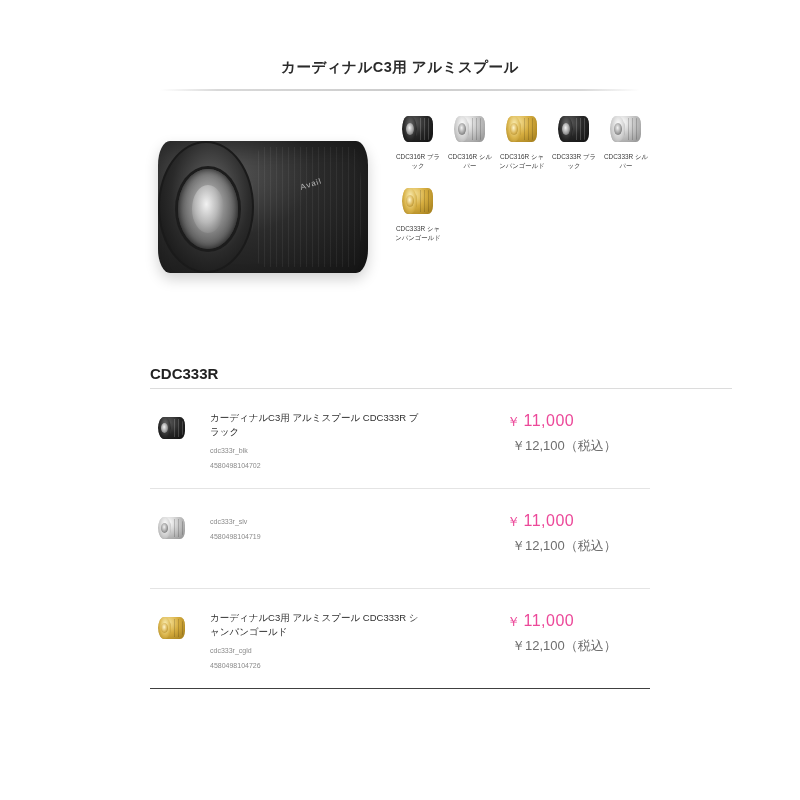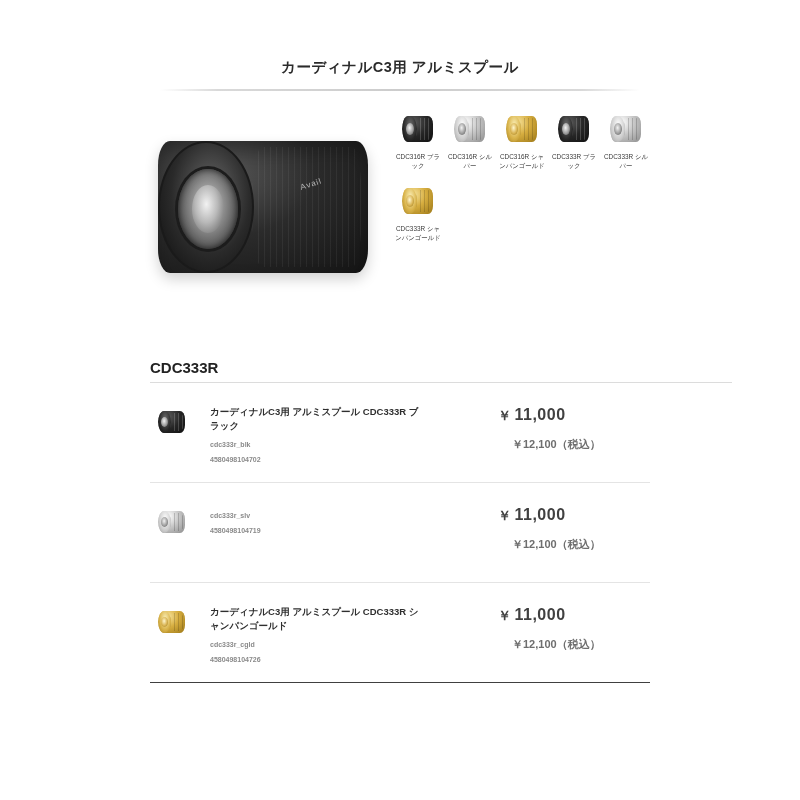--- a/index.html
+++ b/index.html
@@ -71,33 +71,33 @@
   }
   .variant-label {
     font-size: 6.4px;
     line-height: 1.45;
     color: #3a3a3a;
     word-break: break-all;
   }
 
   
   .section {
-    margin-top: 8px;
+    margin-top: 14px;
     padding: 0 68px 0 150px;
   }
   .section-title {
     font-size: 15px;
     font-weight: bold;
     color: #222;
     padding-bottom: 6px;
     border-bottom: 1px solid #dcdcdc;
   }
 
   
-  .product-list { padding: 0 150px; font-weight: bold; }
+  .product-list { padding: 0 150px; }
   .product-row {
     display: flex;
     align-items: flex-start;
     height: 100px;
     border-bottom: 1px solid #e4e4e4;
     padding-top: 22px;
   }
   .product-row:last-child { border-bottom: 1px solid #404040; }
   .p-thumb-wrap {
     width: 46px;
@@ -129,28 +129,29 @@
     margin-top: 8px;
   }
   .p-price-wrap {
     width: 170px;
     text-align: left;
     padding-left: 18px;
     padding-top: 1px;
   }
   .p-price {
     font-size: 16px;
-    color: #404040;
+    color: #ec4899;
     letter-spacing: 0.5px;
+    margin-left: 9px;
   }
   .p-price .yen { font-size: 13px; padding-right: 3px; }
   .p-price-tax {
-    font-size: 11px;
+    font-size: 13px;
     color: #6e6e6e;
-    margin-top: 12px;
+    margin-top: 6px;
     padding-left: 14px;
   }
 
   
   .spool {
     position: absolute;
     inset: 0;
   }
   
   .spool-big {

